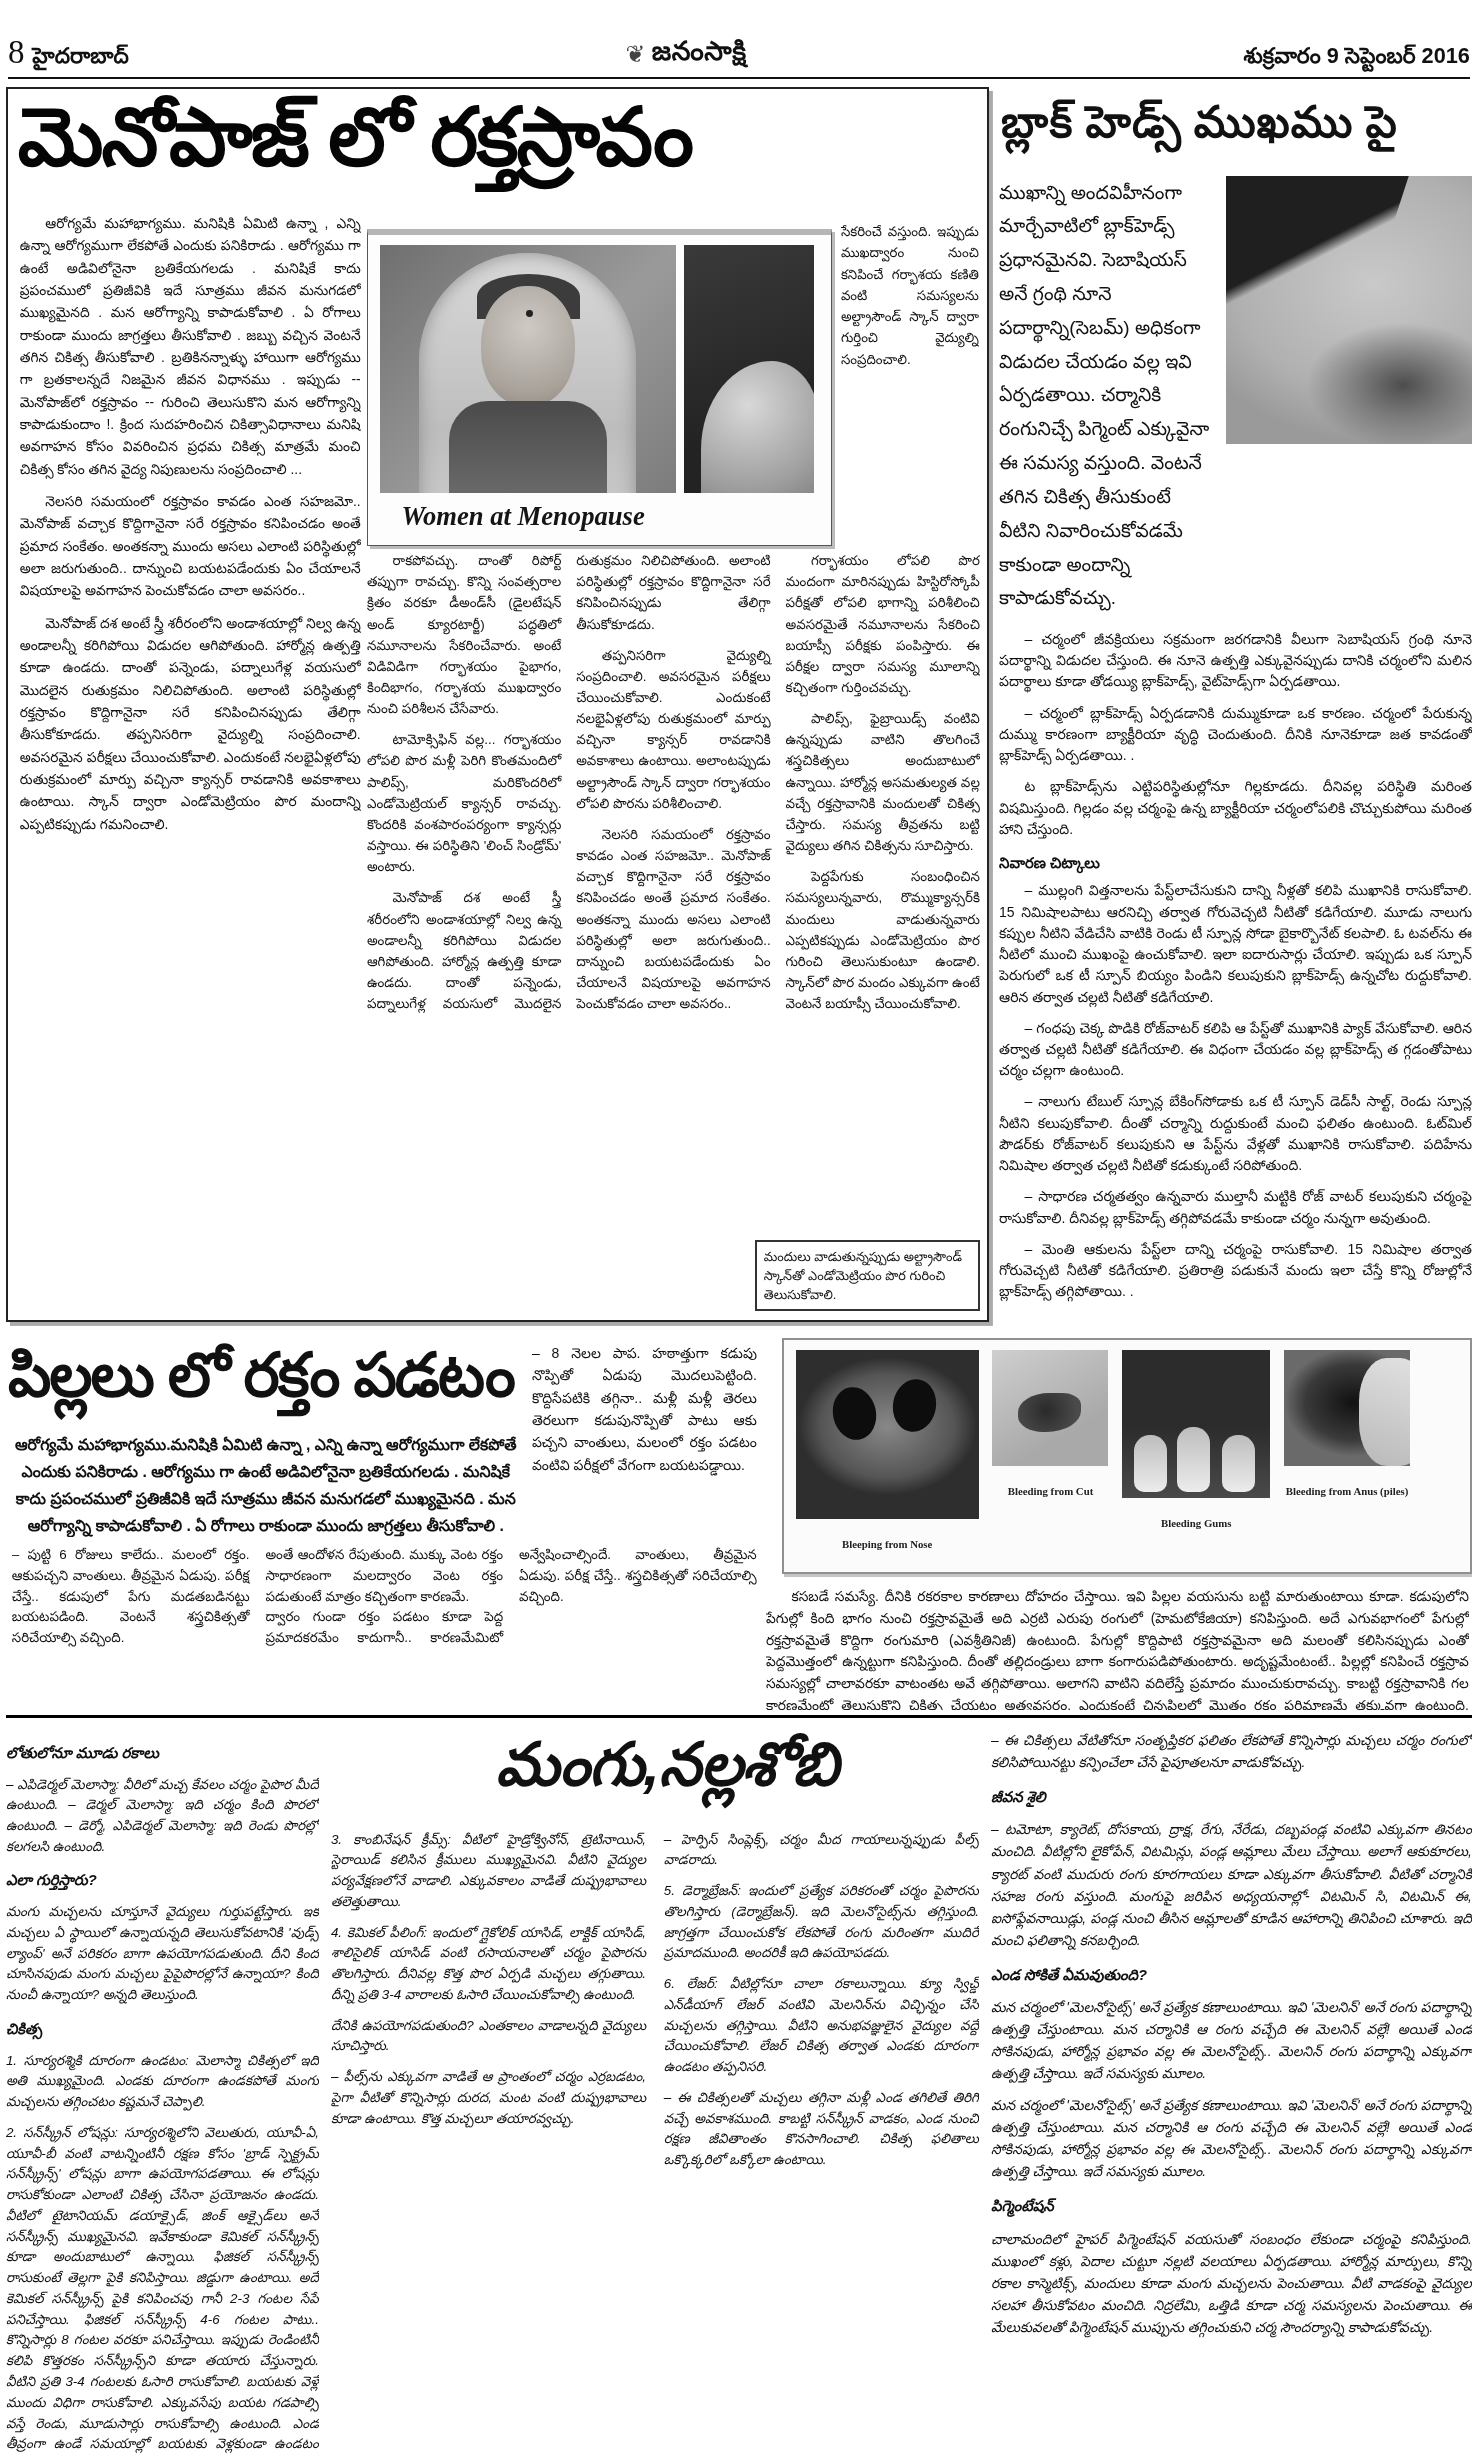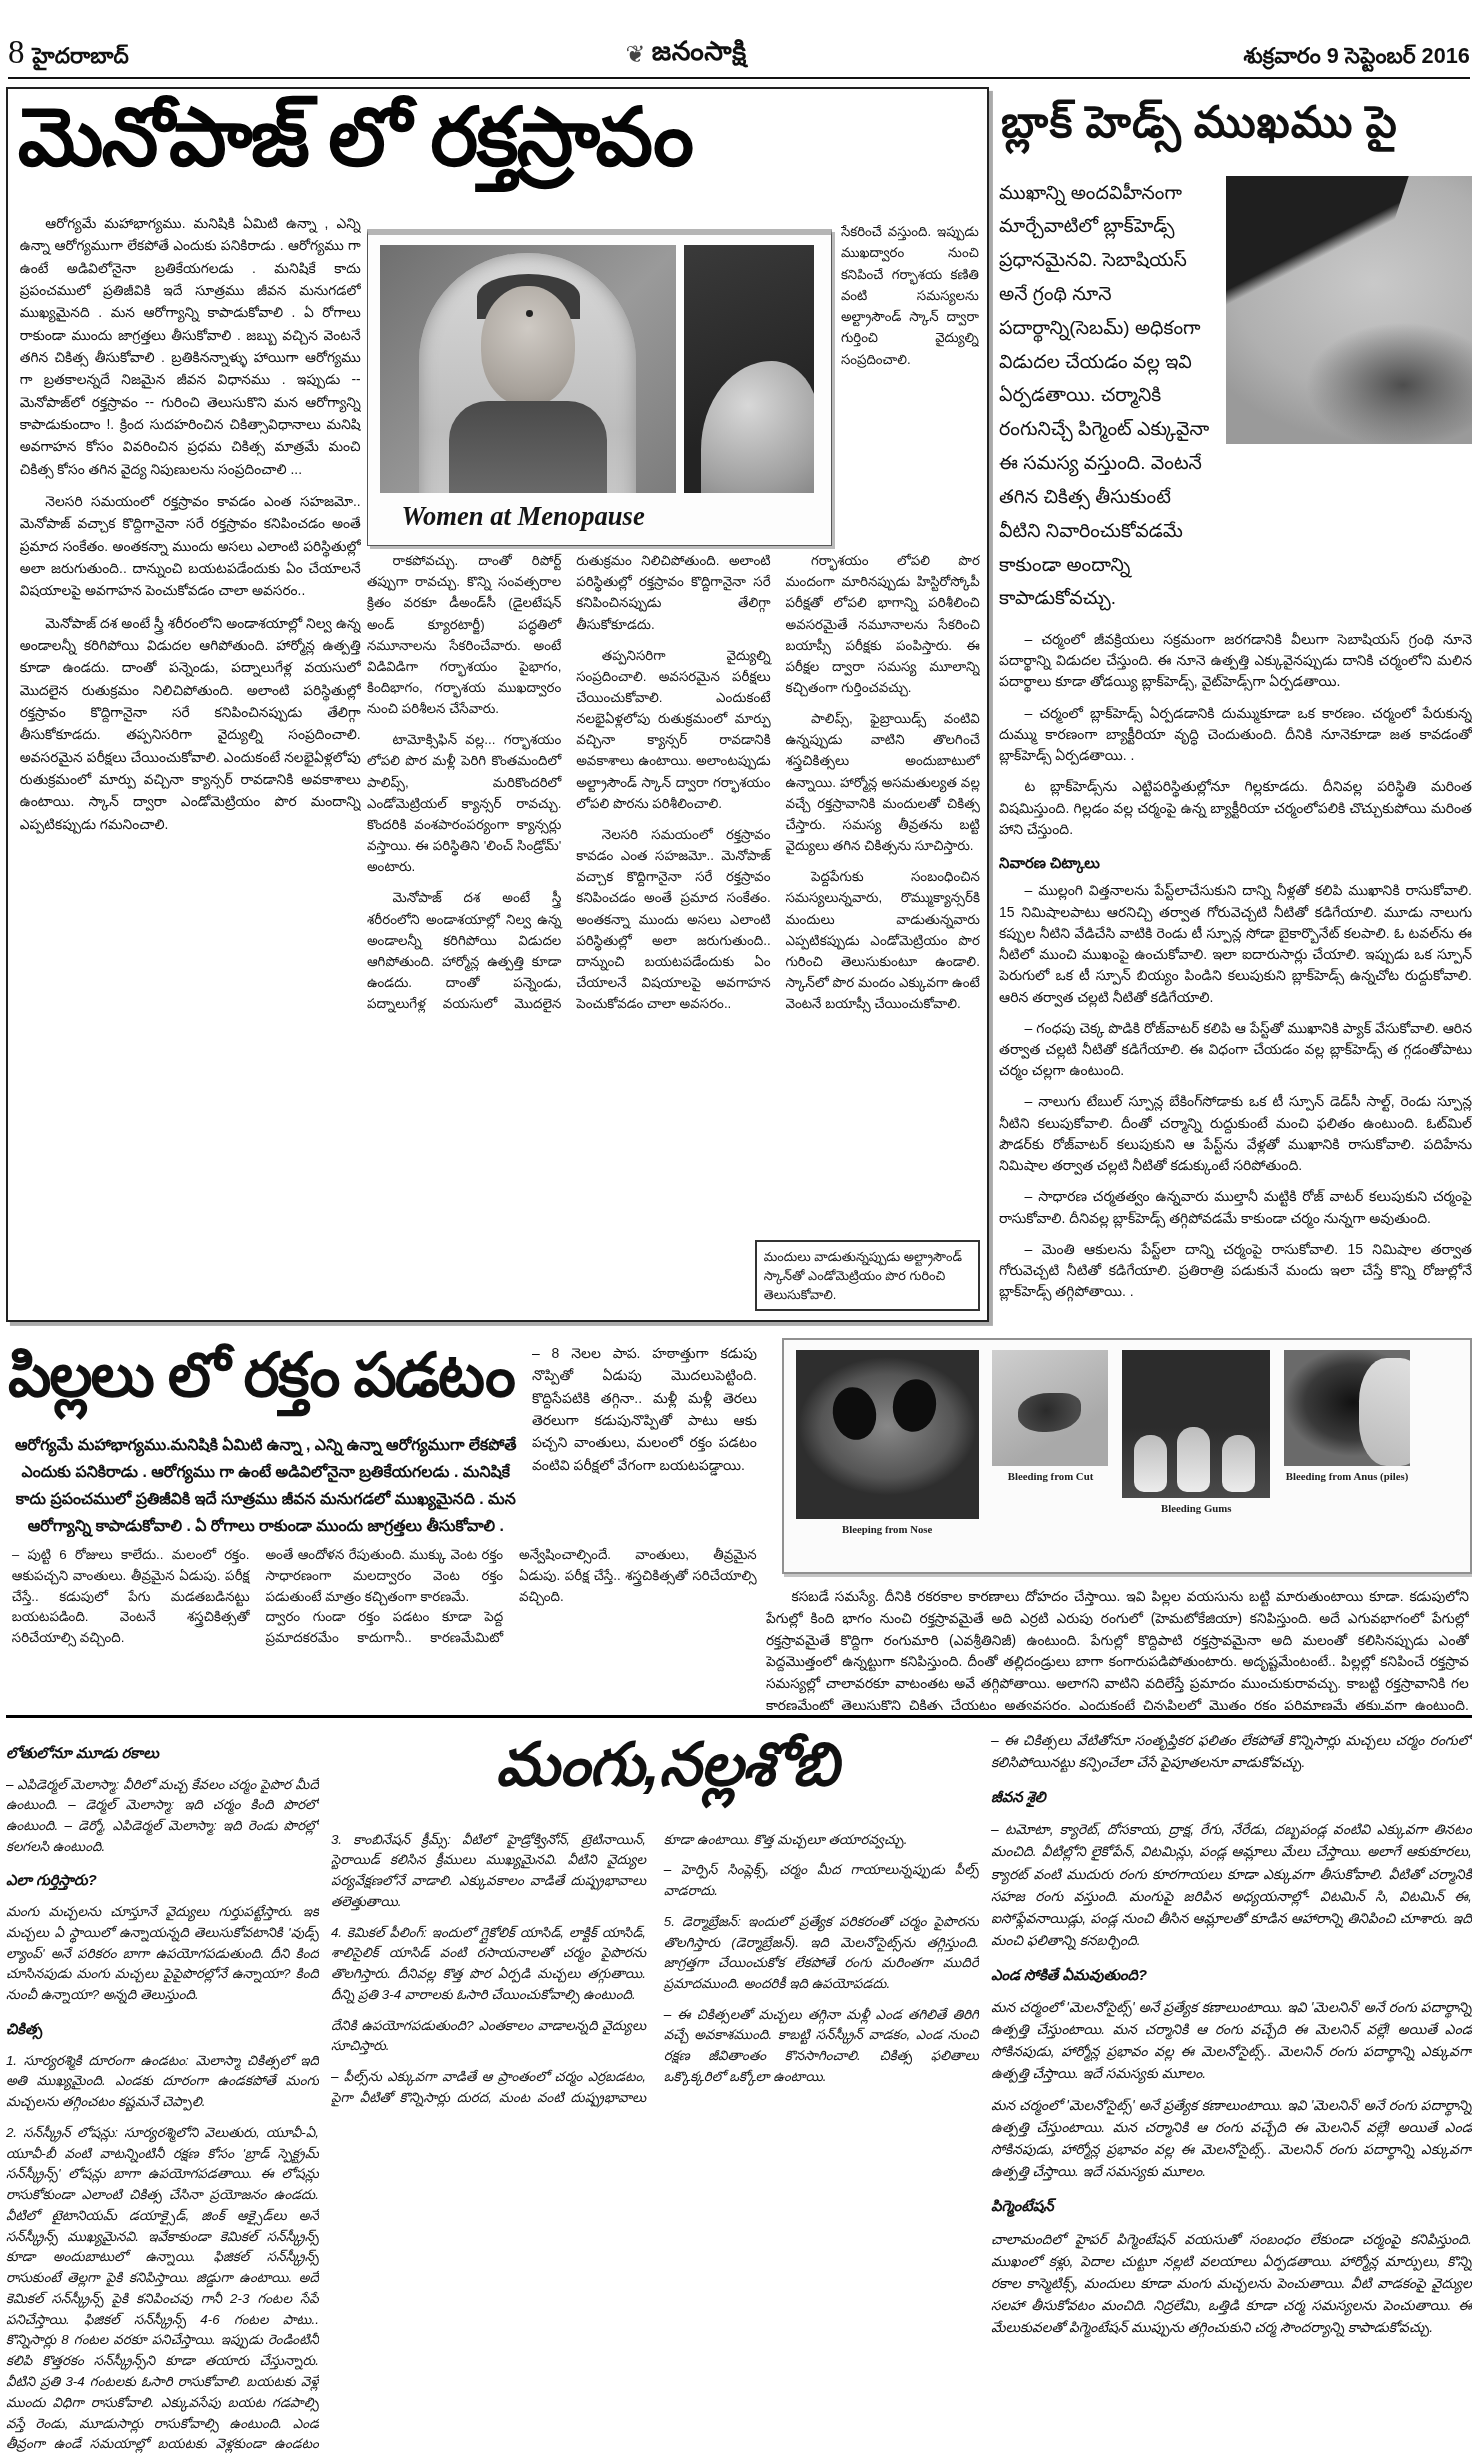--- a/index.html
+++ b/index.html
@@ -78,21 +78,21 @@
              font-weight:bold; font-size:15.8px; line-height:1.72; text-align:center; }
   .c-leftlow { position:absolute; left:5.9px; top:213px; width:745px; height:167px; overflow:hidden;
                column-count:3; column-gap:15.8px; font-size:13.4px; line-height:1.55; text-align:justify; }
   .c-midcol { position:absolute; left:526px; top:9.9px; width:225px; height:197px; overflow:hidden;
               font-size:14px; line-height:1.6; text-align:justify; }
   .c-panel { position:absolute; left:776px; top:5.9px; width:690px; height:236px; border:2px solid #909090;
              background:#fbfbfb; box-shadow:2px 3px 0 #c4c4c4; padding:9.9px 11.8px; }
   .c-panelrow { display:flex; gap:13.8px; align-items:flex-start; }
   .cph { position:relative; overflow:hidden; }
   .cph-cap { font-family:"Liberation Serif","DejaVu Serif",serif; font-weight:bold; font-size:10.8px;
-             text-align:center; padding-top:4px; color:#222; }
+             text-align:center; padding-top:19px; color:#222; }
   .ph-nose { width:183px; height:169px; background:radial-gradient(89px 69px at 50% 45%,#888,#555 75%,#2e2e2e); }
   .ph-nose i { position:absolute; width:43px; height:53px; border-radius:50%; background:#0d0d0d; display:block; }
   .ph-nose i.n1 { left:37px; top:37px; transform:rotate(-12deg); }
   .ph-nose i.n2 { left:97px; top:29.6px; transform:rotate(10deg); }
   .ph-cut { width:116px; height:116px; background:linear-gradient(150deg,#cfcfcf,#a9a9a9 70%); }
   .ph-cut i { position:absolute; left:25.6px; top:43px; width:63px; height:39px; border-radius:50% 30% 55% 40%;
               background:radial-gradient(circle at 45% 45%,#2a2a2a,#4a4a4a 75%); display:block; }
   .ph-gums { width:148px; height:148px; background:linear-gradient(180deg,#2c2c2c 52%,#4a4a4a); }
   .ph-gums i { position:absolute; bottom:5.9px; width:33px; height:57px; border-radius:15.8px 15.8px 9.9px 9.9px;
                background:linear-gradient(180deg,#bdbdbd,#ececec); display:block; }
@@ -258,20 +258,21 @@
     </div>
   <div class="b-center">
     <div class="b-head">మంగు,నల్లశోబి</div>
     <div class="b-ccols bcol">
         <p>3. కాంబినేషన్ క్రీమ్స్: వీటిలో హైడ్రోక్వినోన్, ట్రెటినాయిన్, స్టెరాయిడ్ కలిసిన క్రీములు ముఖ్యమైనవి. వీటిని వైద్యుల పర్యవేక్షణలోనే వాడాలి. ఎక్కువకాలం వాడితే దుష్ప్రభావాలు తలెత్తుతాయి.</p>
         <p>4. కెమికల్ పీలింగ్: ఇందులో గ్లైకోలిక్ యాసిడ్, లాక్టిక్ యాసిడ్, శాలిసైలిక్ యాసిడ్ వంటి రసాయనాలతో చర్మం పైపొరను తొలగిస్తారు. దీనివల్ల కొత్త పొర ఏర్పడి మచ్చలు తగ్గుతాయి. దీన్ని ప్రతి 3-4 వారాలకు ఓసారి చేయించుకోవాల్సి ఉంటుంది.</p>
         <p>దేనికి ఉపయోగపడుతుంది? ఎంతకాలం వాడాలన్నది వైద్యులు సూచిస్తారు.</p>
         <p>– పీల్స్‌ను ఎక్కువగా వాడితే ఆ ప్రాంతంలో చర్మం ఎర్రబడటం, పైగా వీటితో కొన్నిసార్లు దురద, మంట వంటి దుష్ప్రభావాలు కూడా ఉంటాయి. కొత్త మచ్చలూ తయారవ్వచ్చు.</p>
         <p>– హెర్పిస్ సింప్లెక్స్, చర్మం మీద గాయాలున్నప్పుడు పీల్స్ వాడరాదు.</p>
         <p>5. డెర్మాబ్రేజన్: ఇందులో ప్రత్యేక పరికరంతో చర్మం పైపొరను తొలగిస్తారు (డెర్మాబ్రేజన్). ఇది మెలనోసైట్స్‌ను తగ్గిస్తుంది. జాగ్రత్తగా చేయించుకోక లేకపోతే రంగు మరింతగా ముదిరే ప్రమాదముంది. అందరికీ ఇది ఉపయోపడదు.</p>
+        <p>6. లేజర్: వీటిల్లోనూ చాలా రకాలున్నాయి. క్యూ స్విచ్డ్ ఎన్‌డీయాగ్ లేజర్ వంటివి మెలనిన్‌ను విచ్ఛిన్నం చేసి మచ్చలను తగ్గిస్తాయి. వీటిని అనుభవజ్ఞులైన వైద్యుల వద్దే చేయించుకోవాలి. లేజర్ చికిత్స తర్వాత ఎండకు దూరంగా ఉండటం తప్పనిసరి.</p>
         <p>– ఈ చికిత్సలతో మచ్చలు తగ్గినా మళ్లీ ఎండ తగిలితే తిరిగి వచ్చే అవకాశముంది. కాబట్టి సన్‌స్క్రీన్ వాడకం, ఎండ నుంచి రక్షణ జీవితాంతం కొనసాగించాలి. చికిత్స ఫలితాలు ఒక్కొక్కరిలో ఒక్కోలా ఉంటాయి.</p>
       </div>
   </div>
   <div class="b-right bcol">
       <p>– ఈ చికిత్సలు వేటితోనూ సంతృప్తికర ఫలితం లేకపోతే కొన్నిసార్లు మచ్చలు చర్మం రంగులో కలిసిపోయినట్టు కన్పించేలా చేసే పైపూతలనూ వాడుకోవచ్చు.</p>
       <p class="subhead">జీవన శైలి</p>
       <p>– టమోటా, క్యారెట్, దోసకాయ, ద్రాక్ష, రేగు, నేరేడు, దబ్బపండ్ల వంటివి ఎక్కువగా తినటం మంచిది. వీటిల్లోని లైకోపేన్, విటమిన్లు, పండ్ల ఆమ్లాలు మేలు చేస్తాయి. అలాగే ఆకుకూరలు, క్యారట్ వంటి ముదురు రంగు కూరగాయలు కూడా ఎక్కువగా తీసుకోవాలి. వీటితో చర్మానికి సహజ రంగు వస్తుంది. మంగుపై జరిపిన అధ్యయనాల్లో- విటమిన్ సి, విటమిన్ ఈ, ఐసోఫ్లేవనాయిడ్లు, పండ్ల నుంచి తీసిన ఆమ్లాలతో కూడిన ఆహారాన్ని తినిపించి చూశారు. ఇది మంచి ఫలితాన్ని కనబర్చింది.</p>
       <p class="subhead">ఎండ సోకితే ఏమవుతుంది?</p>
       <p>మన చర్మంలో 'మెలనోసైట్స్' అనే ప్రత్యేక కణాలుంటాయి. ఇవి 'మెలనిన్' అనే రంగు పదార్థాన్ని ఉత్పత్తి చేస్తుంటాయి. మన చర్మానికి ఆ రంగు వచ్చేది ఈ మెలనిన్ వల్లే! అయితే ఎండ సోకినపుడు, హార్మోన్ల ప్రభావం వల్ల ఈ మెలనోసైట్స్.. మెలనిన్ రంగు పదార్థాన్ని ఎక్కువగా ఉత్పత్తి చేస్తాయి. ఇదే సమస్యకు మూలం.</p>
       <p>మన చర్మంలో 'మెలనోసైట్స్' అనే ప్రత్యేక కణాలుంటాయి. ఇవి 'మెలనిన్' అనే రంగు పదార్థాన్ని ఉత్పత్తి చేస్తుంటాయి. మన చర్మానికి ఆ రంగు వచ్చేది ఈ మెలనిన్ వల్లే! అయితే ఎండ సోకినపుడు, హార్మోన్ల ప్రభావం వల్ల ఈ మెలనోసైట్స్.. మెలనిన్ రంగు పదార్థాన్ని ఎక్కువగా ఉత్పత్తి చేస్తాయి. ఇదే సమస్యకు మూలం.</p>

